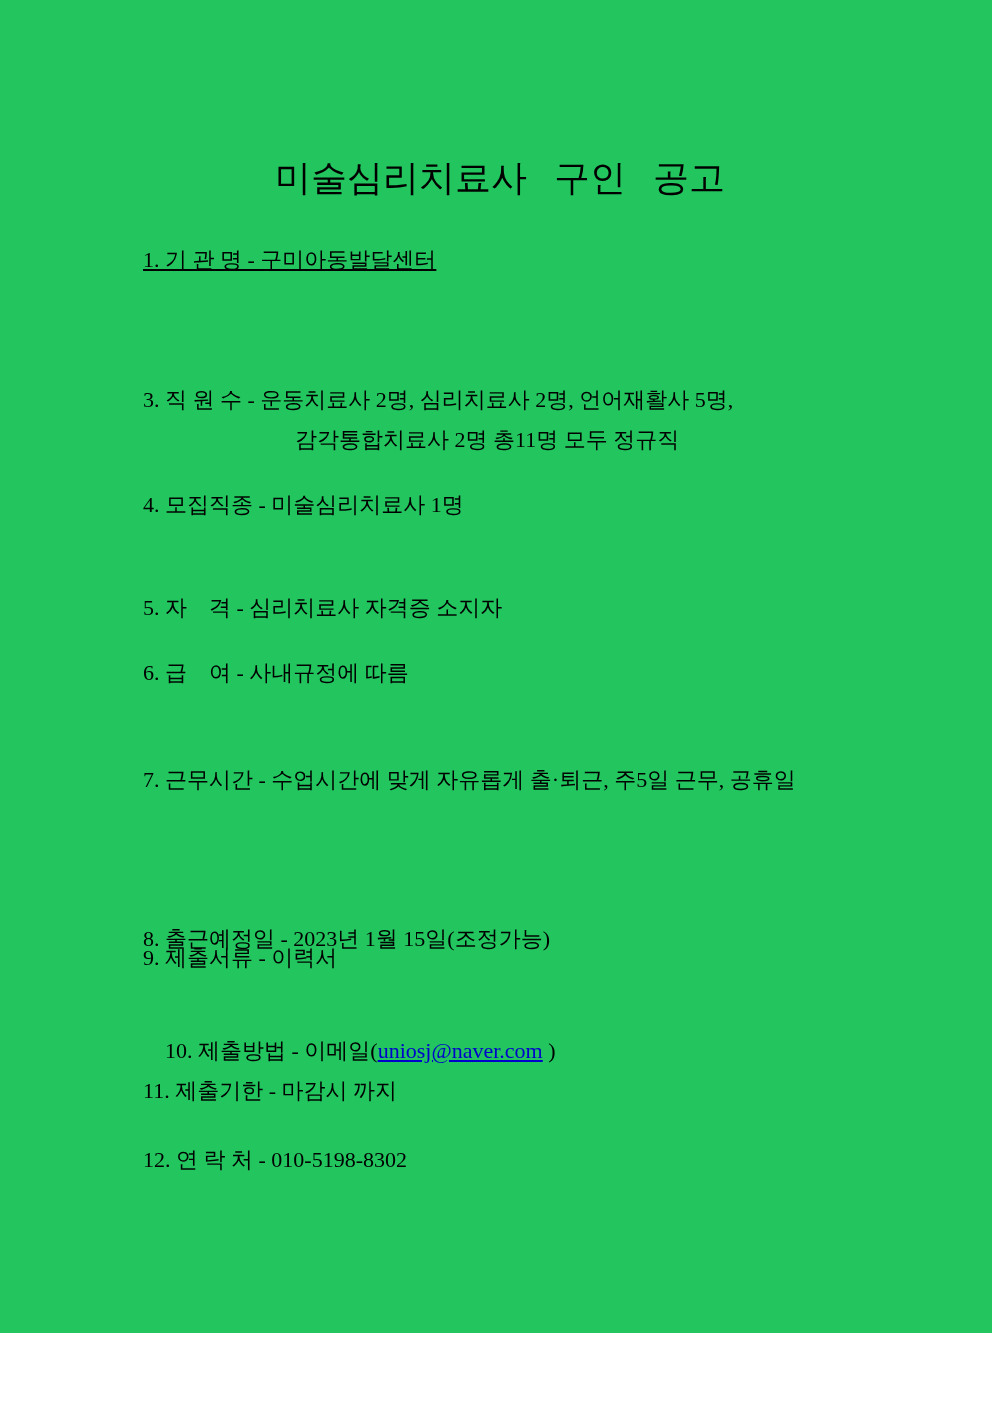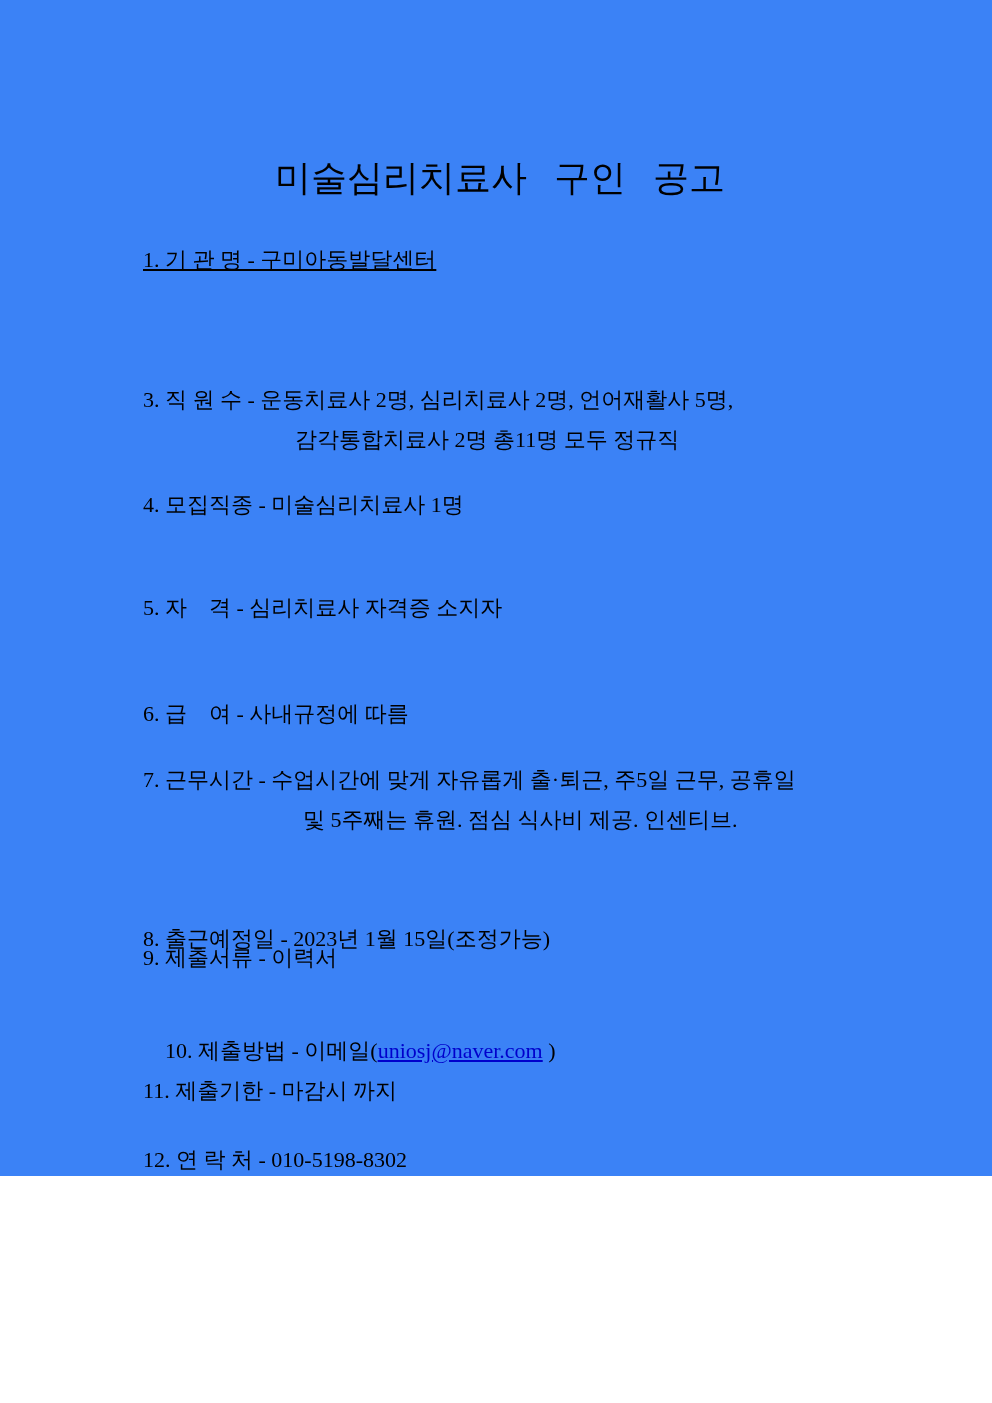--- a/index.html
+++ b/index.html
@@ -3,22 +3,22 @@
 <meta charset="utf-8">
 <style>
   html, body {
     margin: 0;
     padding: 0;
     background: #ffffff;
   }
   .page {
     position: relative;
     width: 992px;
-    height: 1176px;
-    background: #3b82f6;
+    height: 1333px;
+    background: #22c55e;
     color: #000000;
     font-family: "Liberation Serif", "DejaVu Serif", serif;
     overflow: hidden;
   }
   .doc-title {
     position: absolute;
     top: 156px;
     left: 0;
     width: 100%;
     text-align: center;
@@ -38,21 +38,21 @@
     color: #000000;
   }
   .line.cont3 { left: 295px; }
   .line.cont7 { left: 303px; }
   .t1  { top: 247px; text-decoration: underline; }
   .t2  { top: 317px; }
   .t3a { top: 387px; }
   .t3b { top: 427px; }
   .t4  { top: 492px; }
   .t5  { top: 595px; }
-  .t6  { top: 701px; }
+  .t6  { top: 660px; }
   .t7a { top: 767px; }
   .t7b { top: 807px; }
   .t8  { top: 926px; }
   .t9  { top: 945px; }
   .t10 { top: 1012px; }
   .t11 { top: 1078px; }
   .t12 { top: 1147px; }
   .email-link {
     color: #0000cc;
     text-decoration: underline;
@@ -67,21 +67,20 @@
 
   <div class="doc-title">미술심리치료사 구인 공고</div>
 
   <div class="line t1">1. 기 관 명 - 구미아동발달센터</div>
   <div class="line t3a">3. 직 원 수 - 운동치료사 2명, 심리치료사 2명, 언어재활사 5명,</div>
   <div class="line t3b cont3">감각통합치료사 2명 총11명 모두 정규직</div>
   <div class="line t4">4. 모집직종 - 미술심리치료사 1명</div>
   <div class="line t5">5. 자    격 - 심리치료사 자격증 소지자</div>
   <div class="line t6">6. 급    여 - 사내규정에 따름</div>
   <div class="line t7a">7. 근무시간 - 수업시간에 맞게 자유롭게 출·퇴근, 주5일 근무, 공휴일</div>
-  <div class="line t7b cont7">및 5주째는 휴원. 점심 식사비 제공. 인센티브.</div>
   <div class="line t8">8. 출근예정일 - 2023년 1월 15일(조정가능)</div>
   <div class="line t9">9. 제출서류 - 이력서</div>
 
   <div class="line t10">
     <span>10. 제출방법 - 이메일(</span><span class="email-link">uniosj@naver.com</span><span> )</span>
   </div>
 
   <div class="line t11">11. 제출기한 - 마감시 까지</div>
   <div class="line t12">12. 연 락 처 - 010-5198-8302</div>
 

